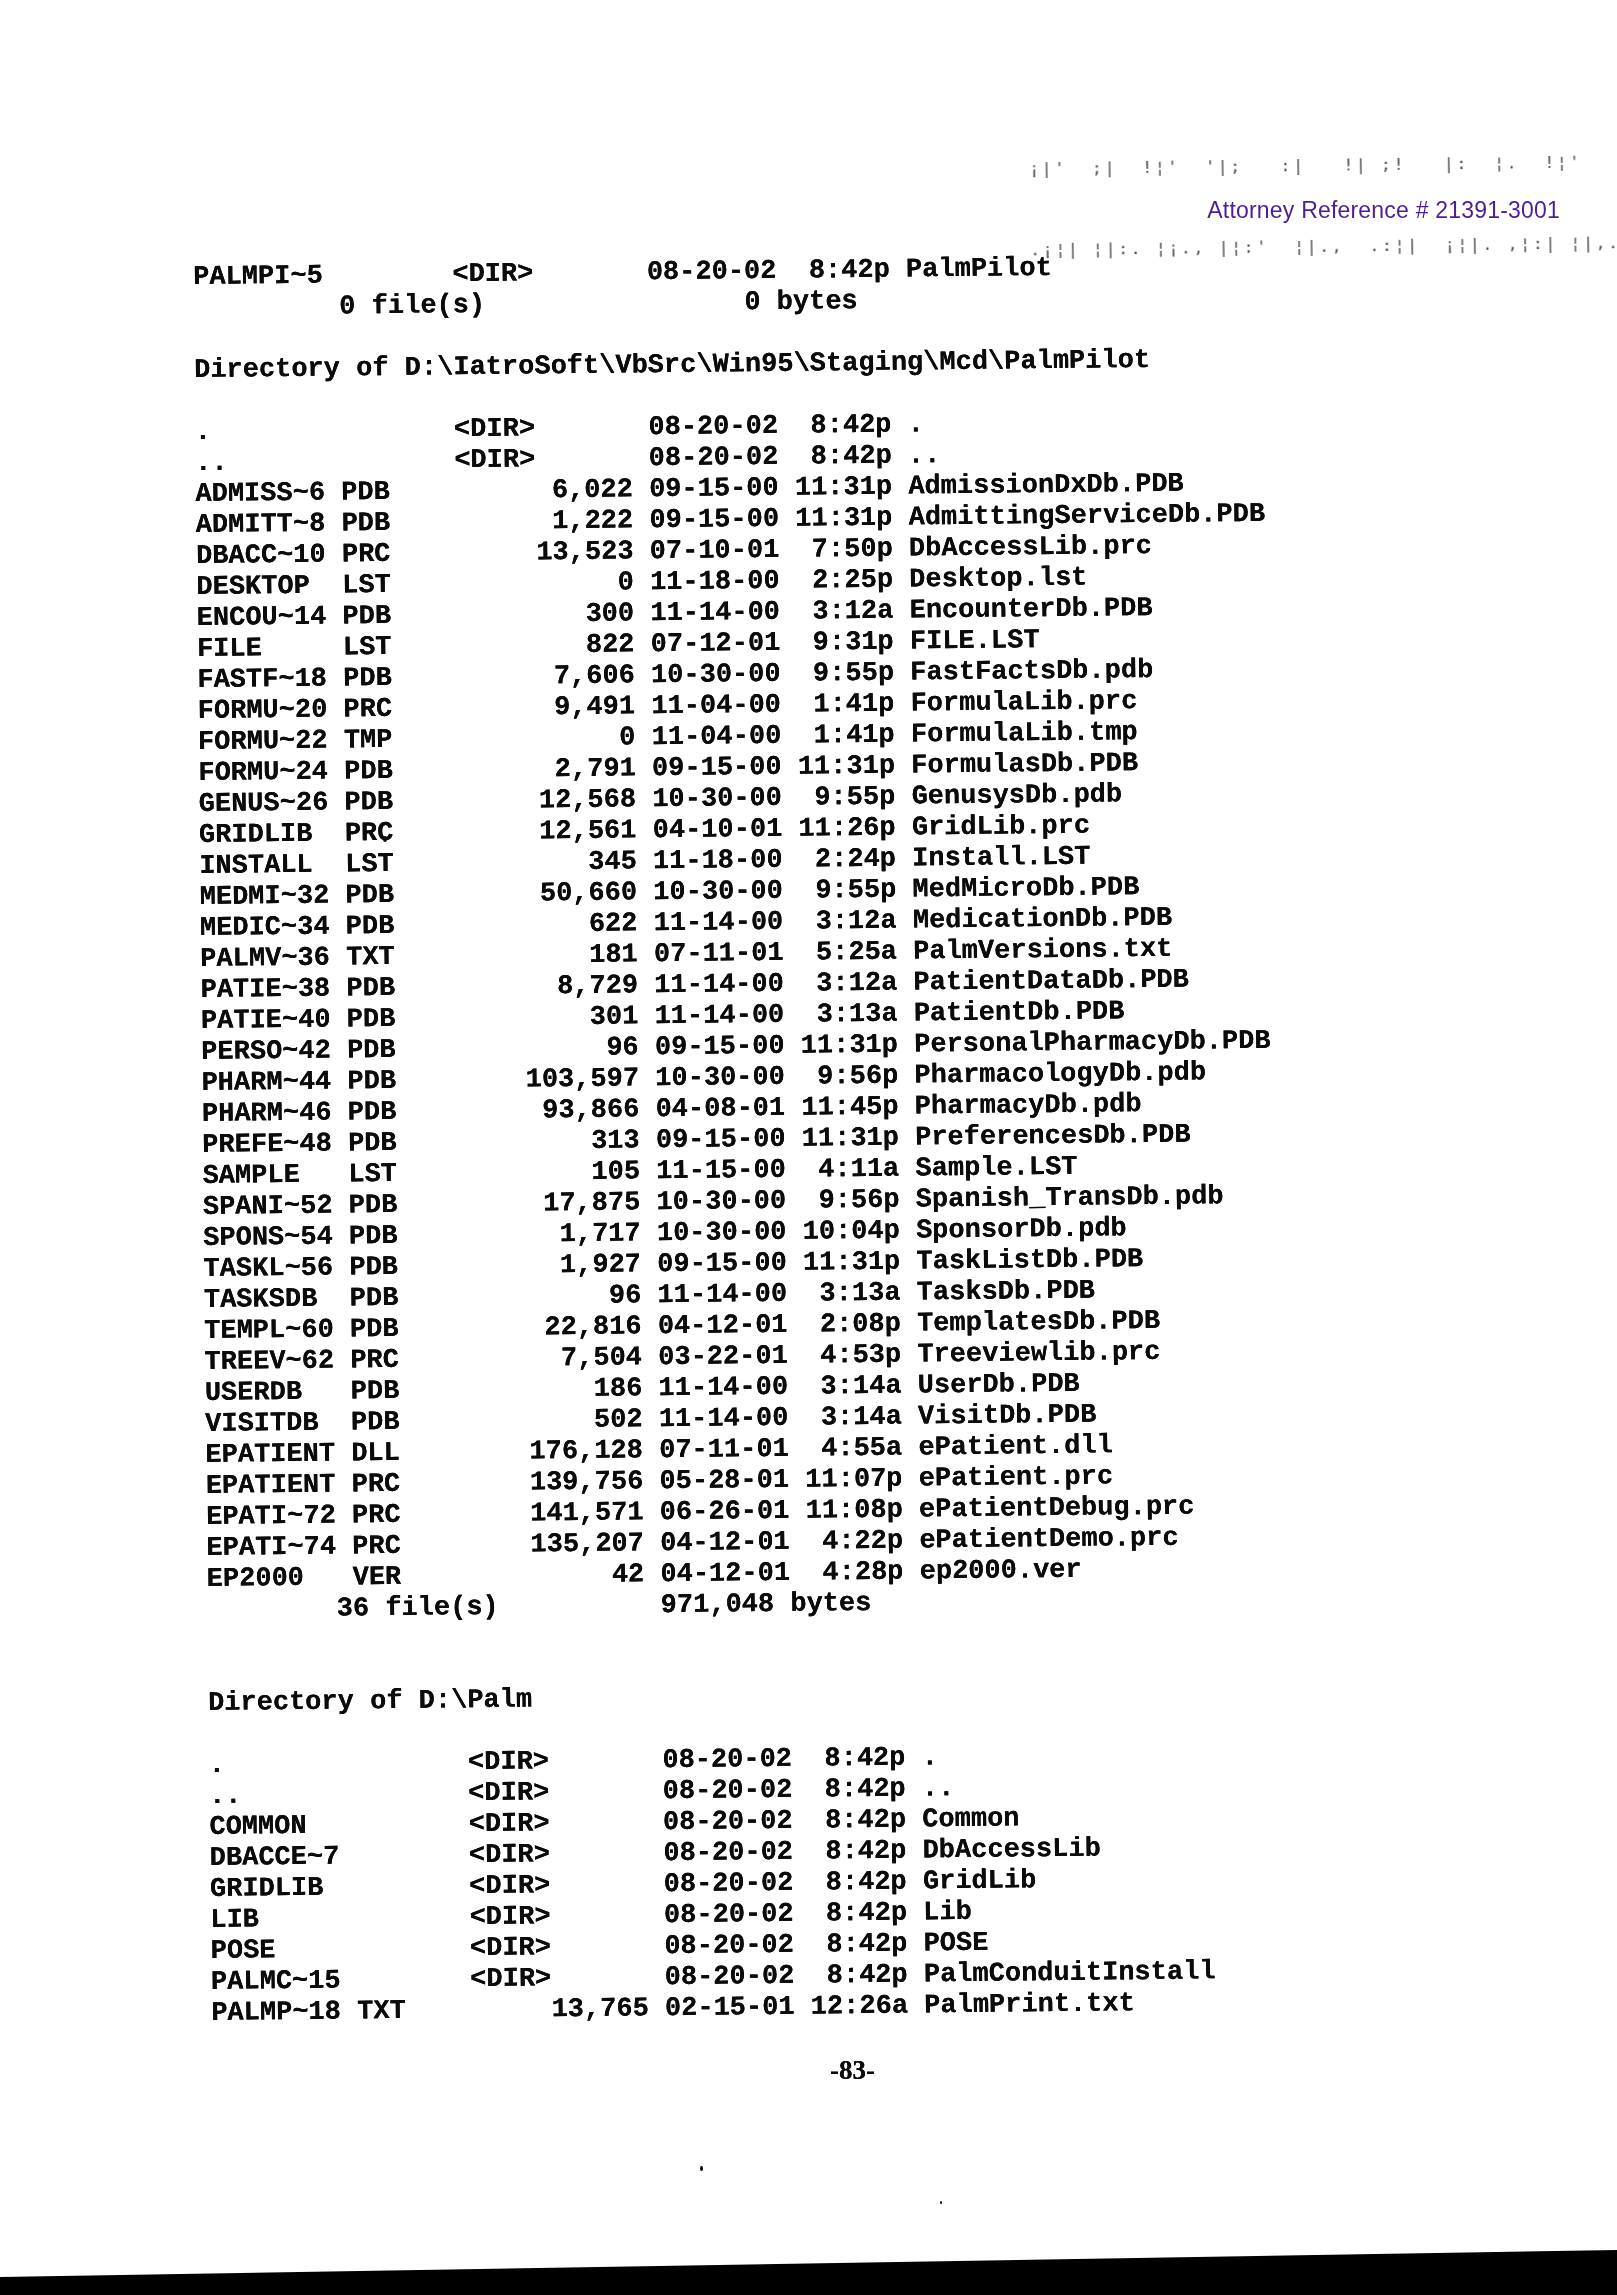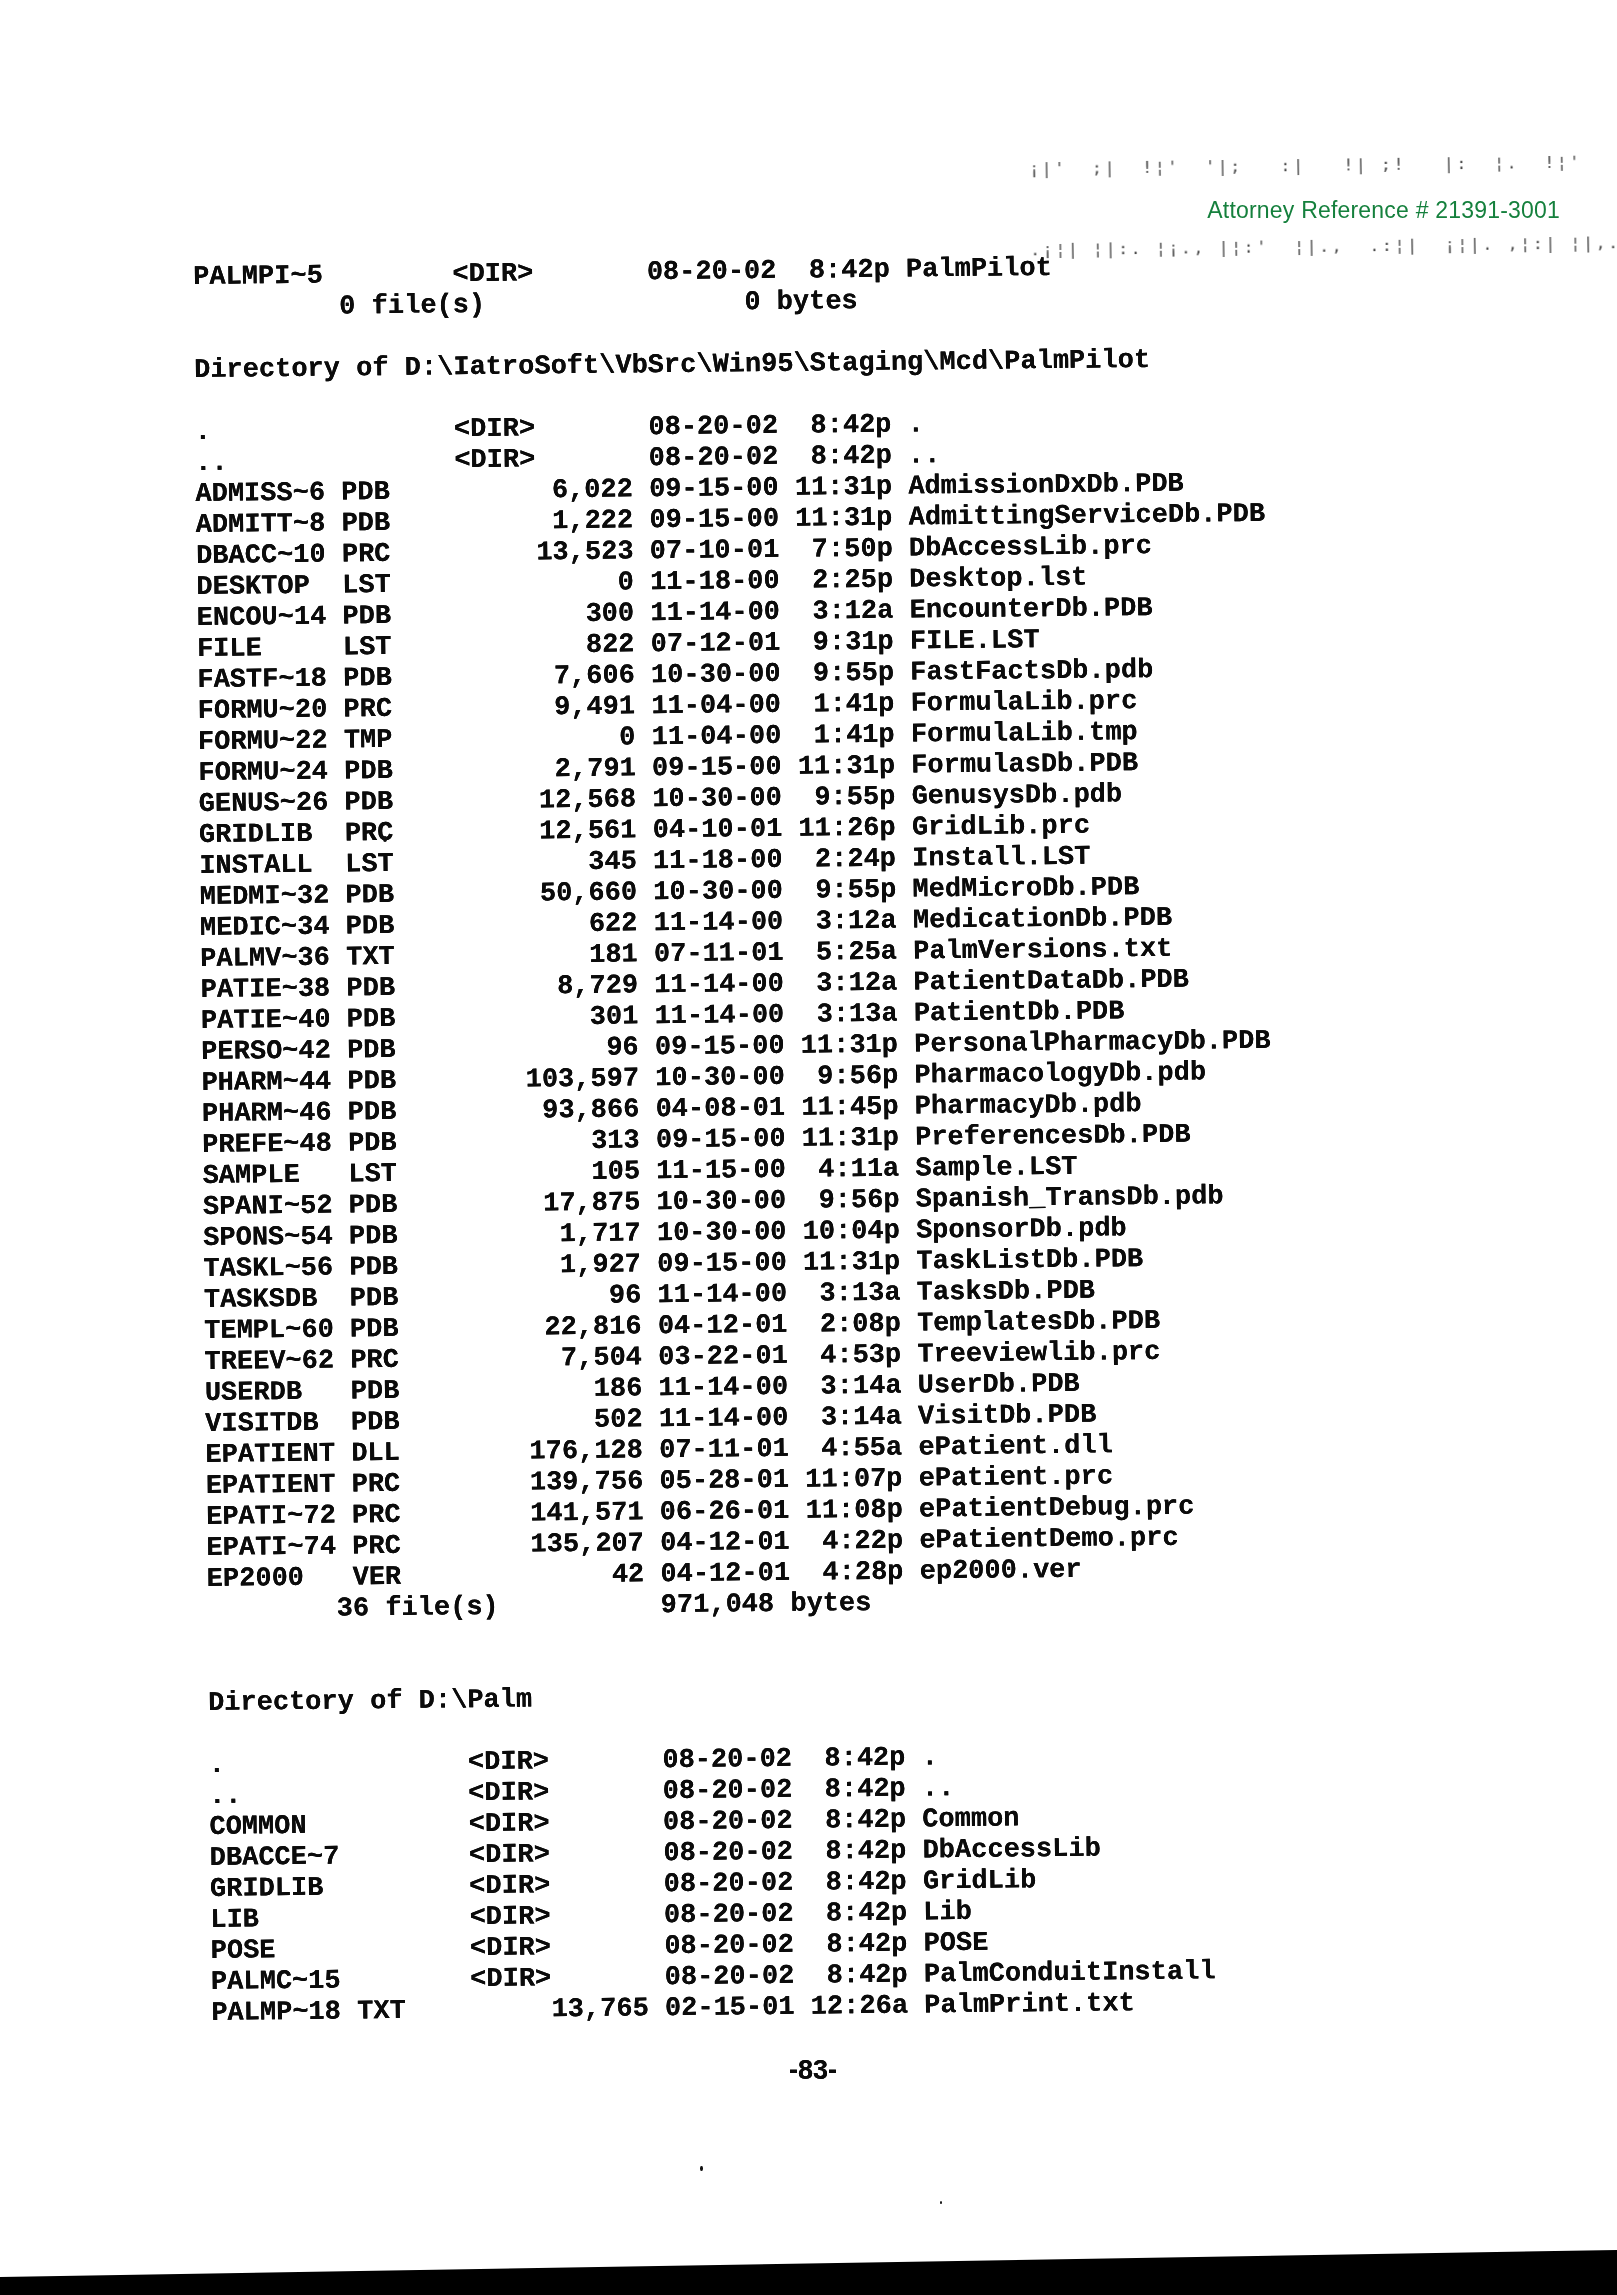--- a/index.html
+++ b/index.html
@@ -16,38 +16,38 @@
     font-family:"DejaVu Sans Mono",monospace;
     font-size:15.4px;line-height:27px;letter-spacing:3.3px;
     color:#1a1a1a;white-space:pre;
     transform:rotate(-0.7deg);
     filter:blur(0.4px);
     opacity:.88;
   }
   .attorney{
     position:absolute;top:197px;right:58px;
     font-family:"Liberation Sans",sans-serif;
-    font-size:23px;color:#15803d;letter-spacing:0.2px;
+    font-size:23px;color:#4c1d95;letter-spacing:0.2px;
   }
   
   .listing{
     position:absolute;left:193px;top:262px;
     font-weight:bold;font-size:27px;line-height:31px;
     color:#0b0b0b;
     white-space:pre;
     transform:rotate(-0.6deg);
     transform-origin:0 0;
     text-shadow:0 0 0.5px #000;
   }
   .dir-line{min-height:31px;}
   .pagenum{
     position:absolute;left:789px;top:2055px;width:127px;
-    text-align:left;
+    text-align:center;
     font-weight:bold;font-size:27px;color:#0b0b0b;
-    font-family:Liberation Sans, sans-serif;
+    font-family:Liberation Serif, serif;
     text-shadow:0 0 0.5px #000;
   }
   .scan-band{
     position:absolute;left:0;top:2246px;width:1618px;height:49px;
     background:#000;
     clip-path:polygon(0 31px,100% 4px,100% 49px,0 49px);
   }
   .speck{position:absolute;background:#111;border-radius:50%;}
   .speck.s1{left:383px;top:836px;width:4px;height:6px;}
   .speck.s2{left:700px;top:2166px;width:2.7px;height:4.7px;}

